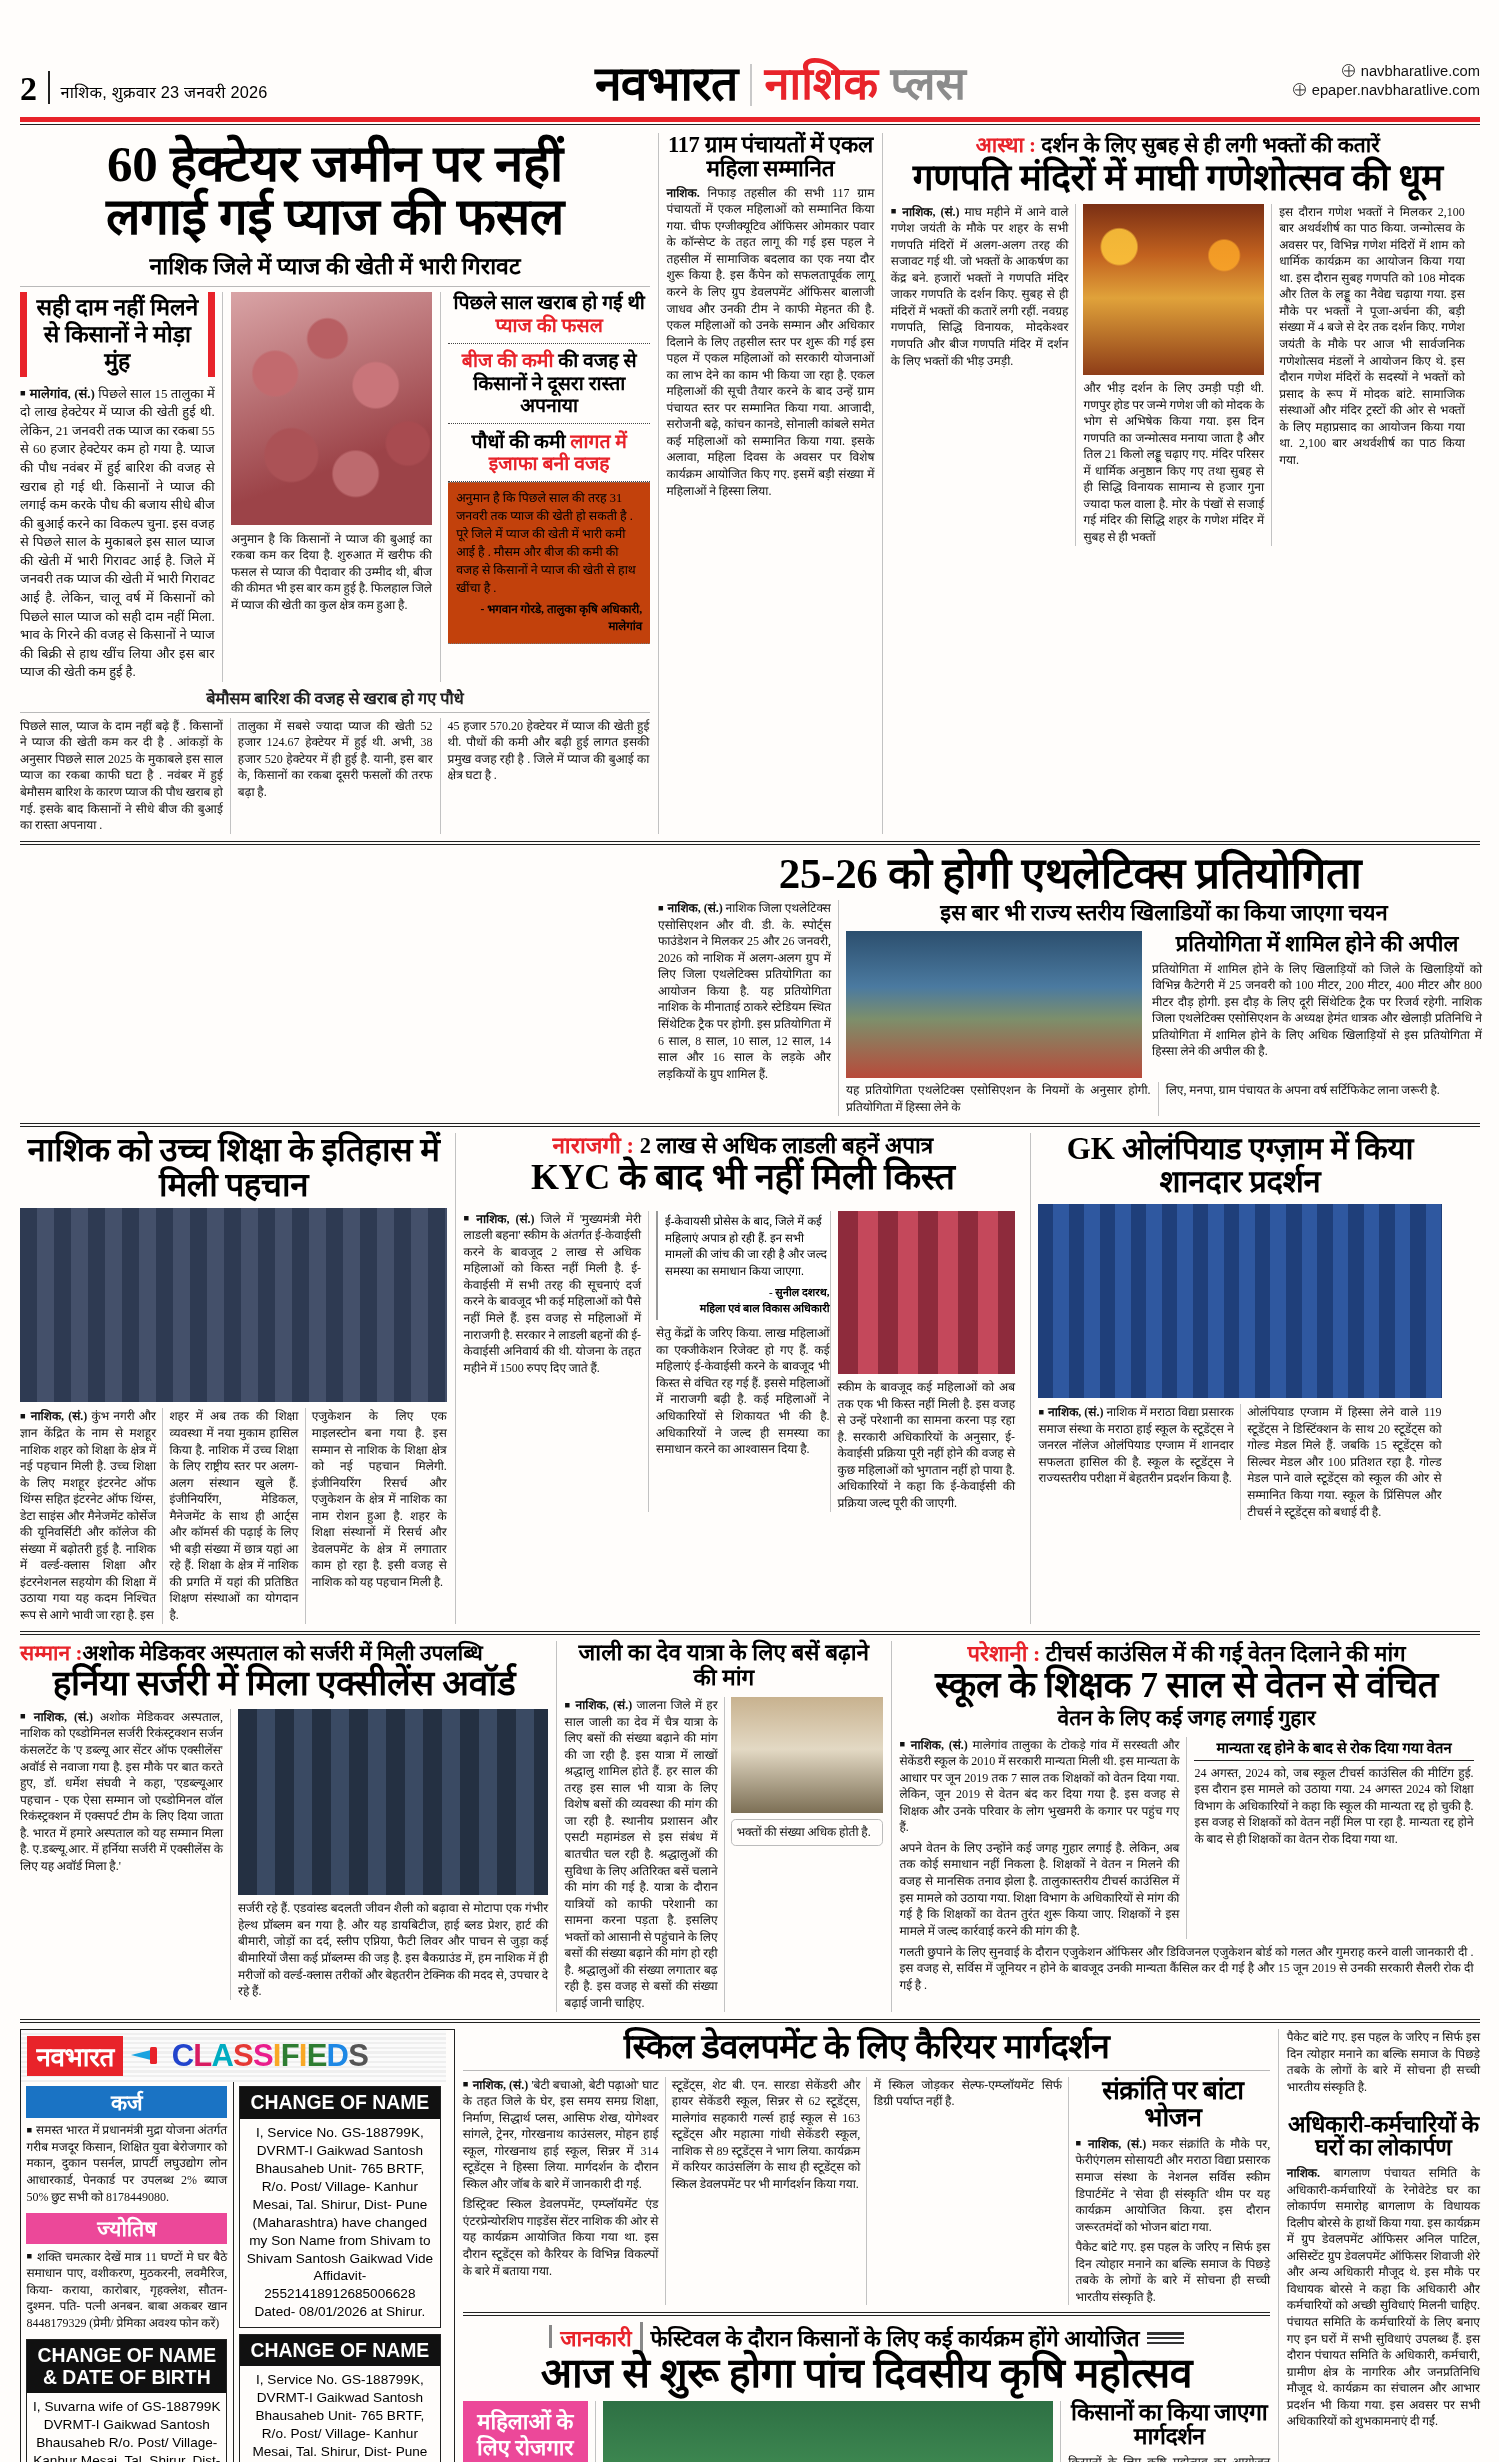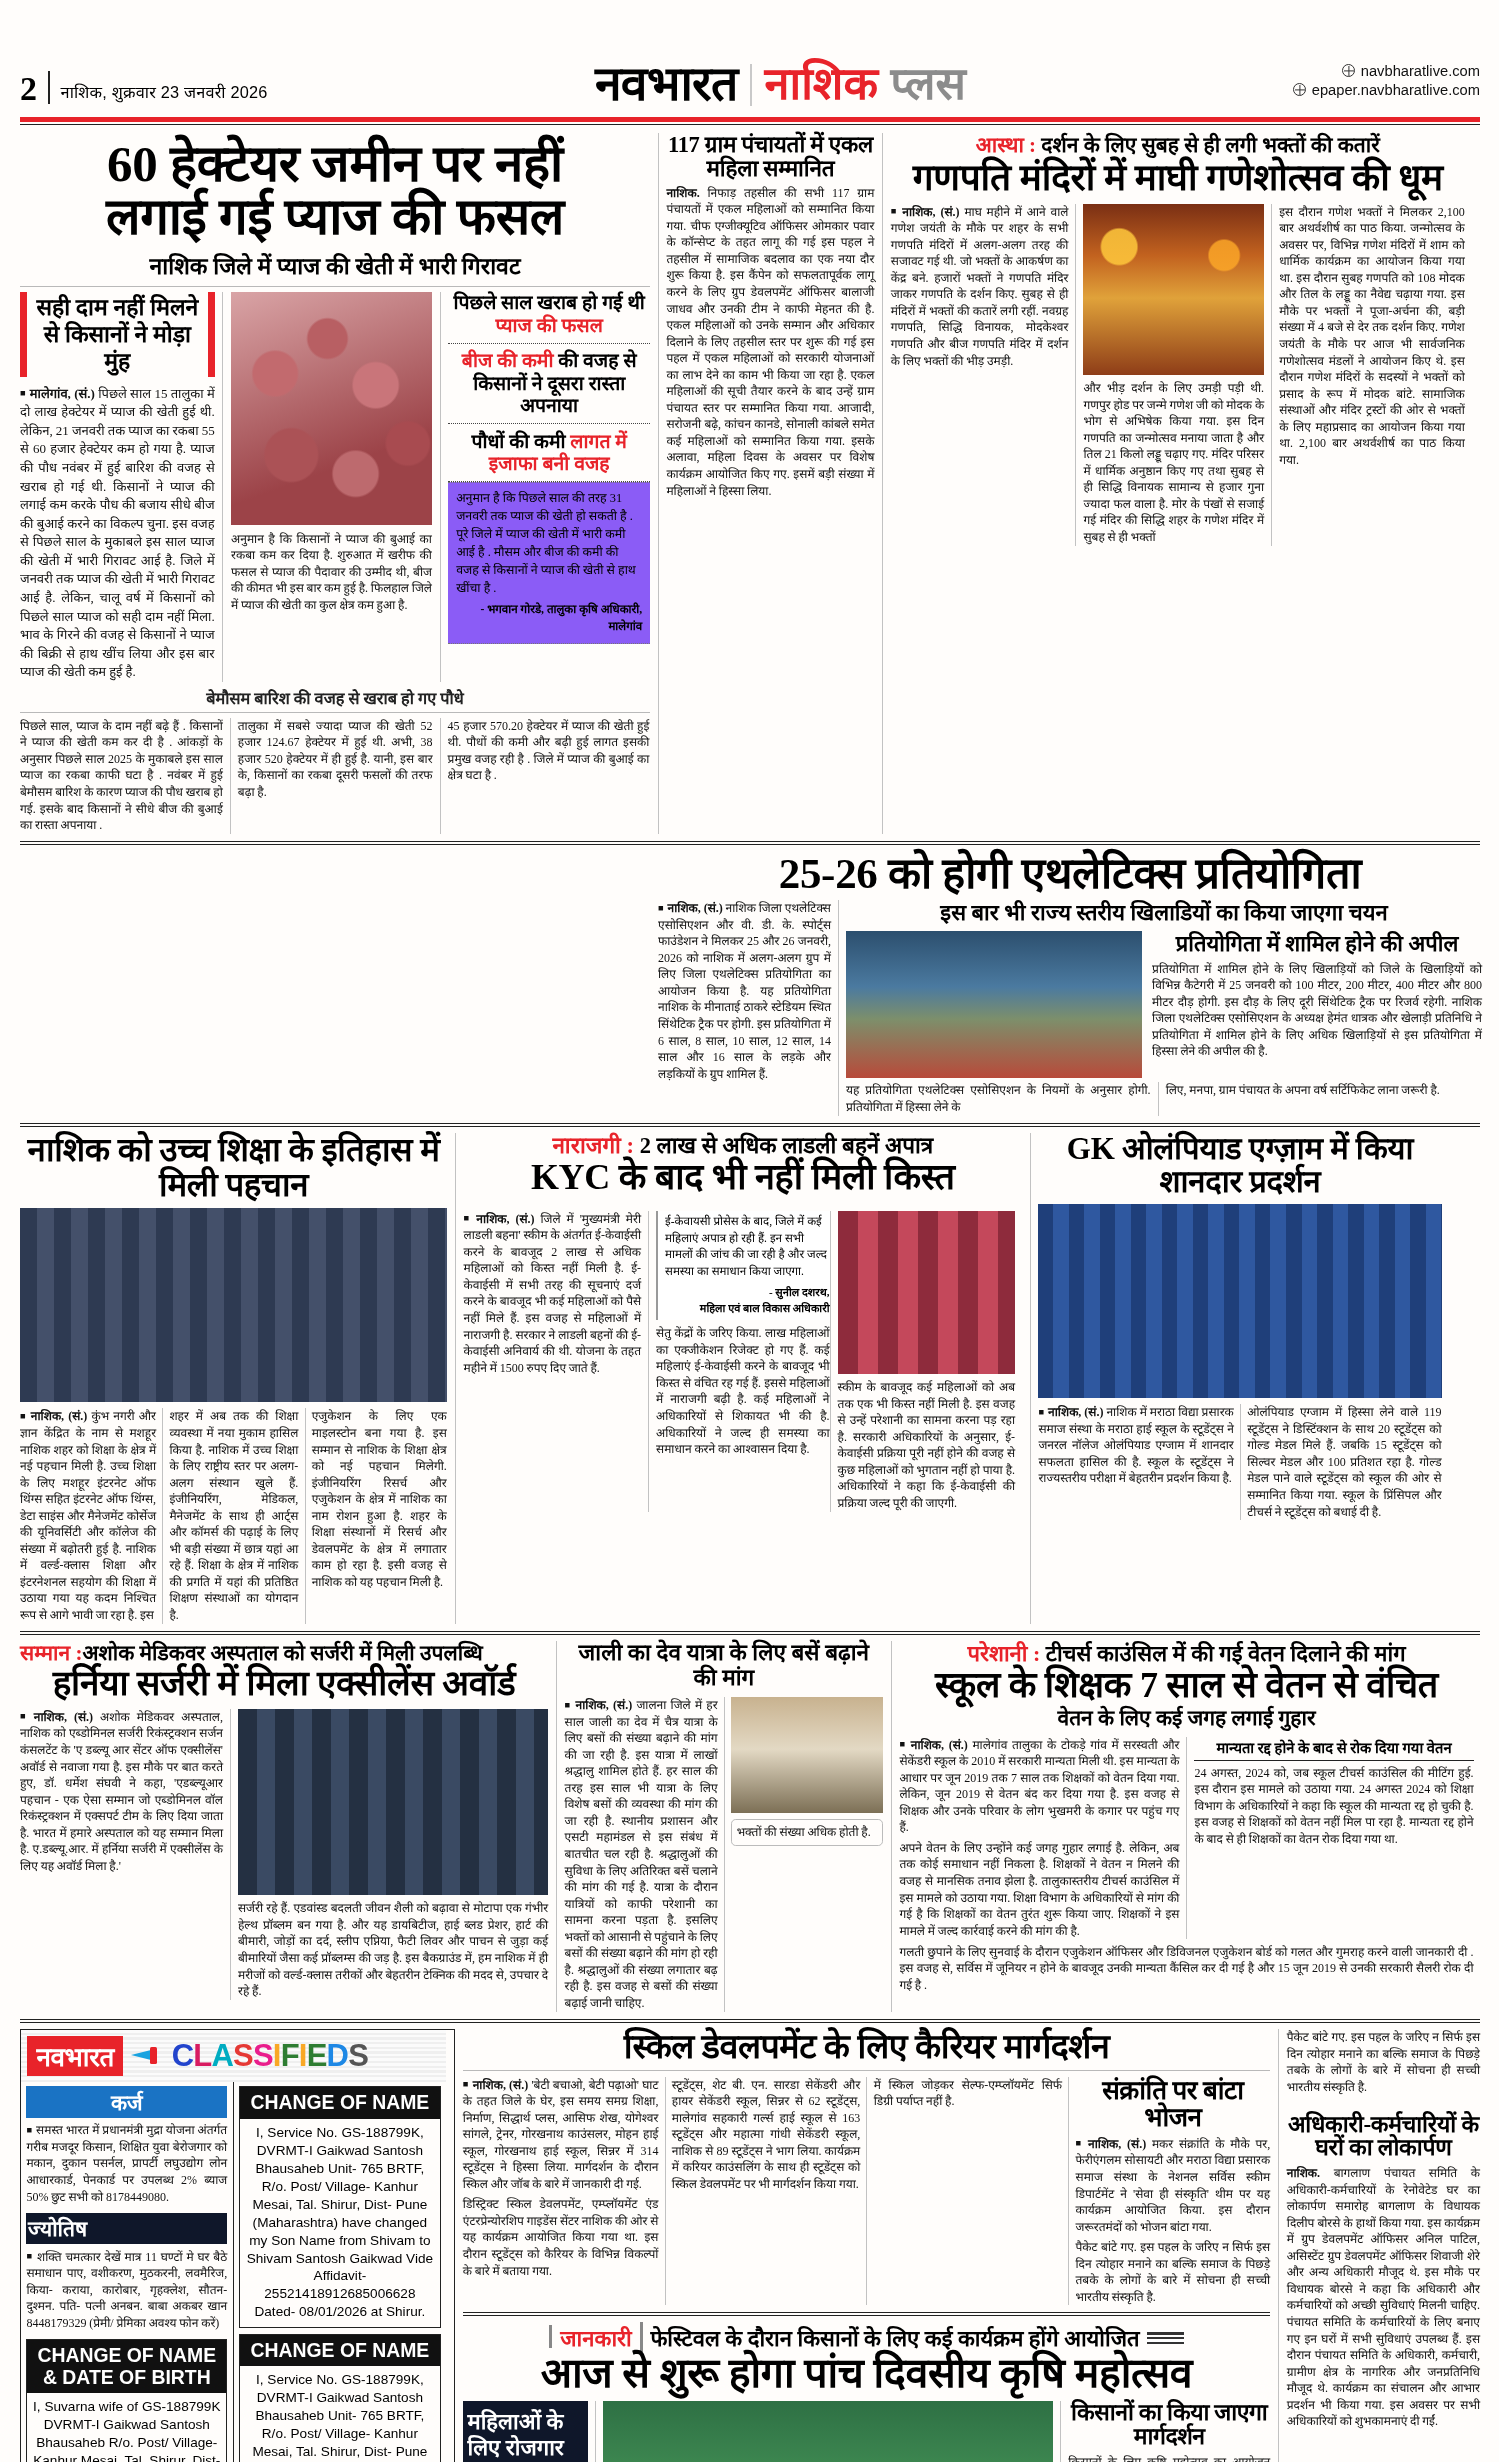--- a/index.html
+++ b/index.html
@@ -81,26 +81,26 @@
       linear-gradient(180deg,#c9d6e8,#24406f);}
   .photo.award{ background:
       repeating-linear-gradient(90deg,#243042 0 18.6px,#3a4a63 18.6px 37px),
       linear-gradient(180deg,#9fb0c4,#2b3a50);}
   .photo.rick{ background:linear-gradient(180deg,#c8b28f 0%,#e3d9c4 45%,#7c6f55 100%);}
   .photo.farm{ background:
       linear-gradient(180deg,#2e7044 0%,#3f8a52 38%,#1f4f2e 70%,#123320 100%);}
 
   .caption{ font-size:11.3px; line-height:1.3; font-family:"Liberation Serif",serif; color:#222;}
 
-  .redbar{ background:#0f172a; color:#fff; font-weight:bold; text-align:left; }
+  .redbar{ background:#ec4899; color:#fff; font-weight:bold; text-align:center; }
   .bluebar{ background:#1a73c4; color:#fff; font-weight:bold; text-align:center; }
   .boxed{ border:1.2px solid #222; }
 
   .sidebar-quote{
-    background:#8b5cf6; border-top:0.8px dotted #777; border-bottom:0.8px dotted #777;
+    background:#c2410c; border-top:0.8px dotted #777; border-bottom:0.8px dotted #777;
     padding:7px 7.8px; font-size:12.4px; line-height:1.45;
   }
   .quote-credit{ text-align:right; font-weight:bold; font-size:11.6px; margin-top:3.9px;}
 
   .dotline{ border-top:1.6px dotted #444; height:0; }
 
   .bullets .b{ font-size:19.4px; font-weight:bold; line-height:1.15; text-align:center;}
   .bullets .b .r{ color:#e8232a; }
 
   .redbrace{

